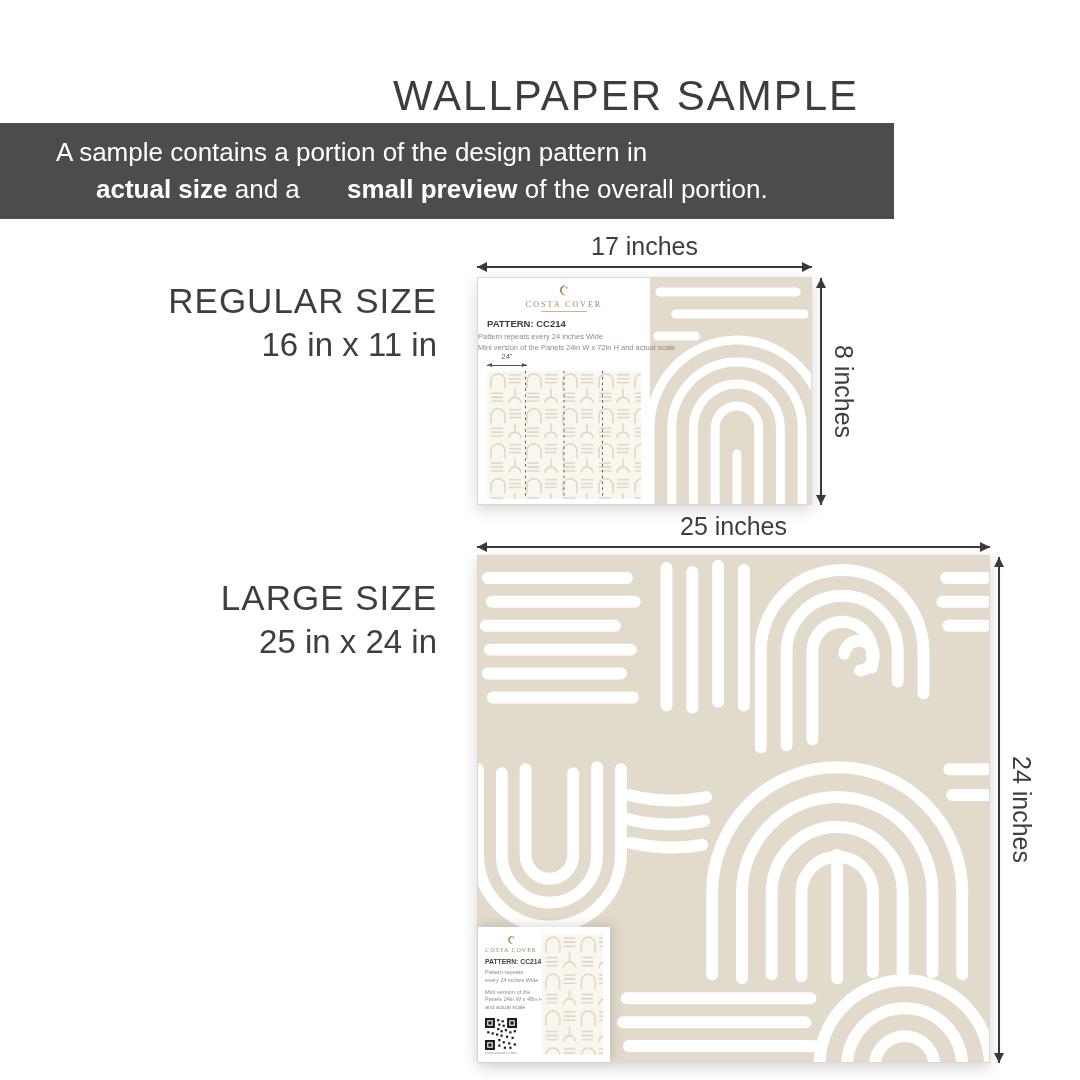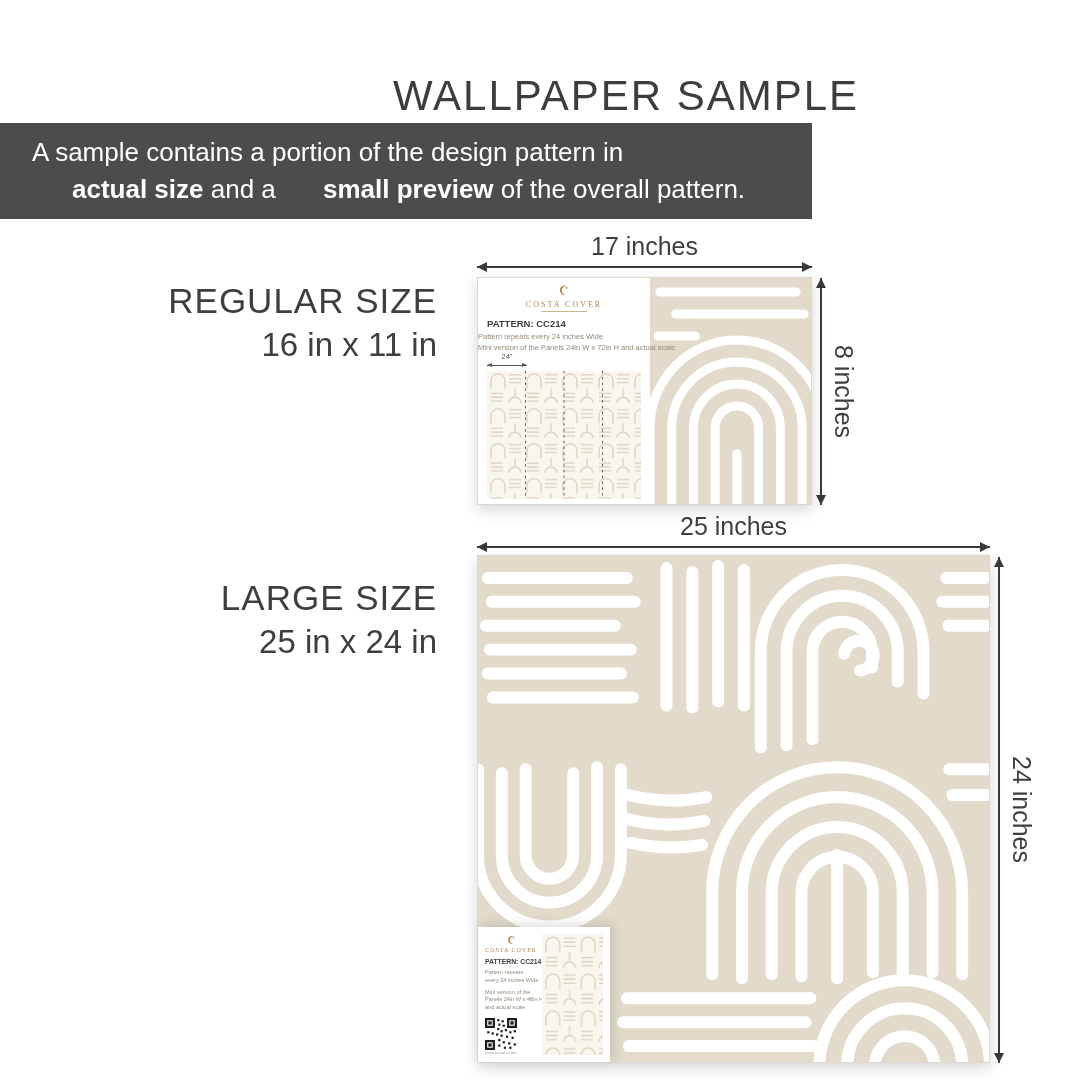--- a/index.html
+++ b/index.html
@@ -2,23 +2,23 @@
 <html><head>
 <meta charset="utf-8">
 <style>
   html,body{margin:0;padding:0;background:#ffffff;}
   #canvas{position:relative;width:1080px;height:1080px;background:#ffffff;overflow:hidden;
           font-family:"Liberation Sans",sans-serif;color:#3e3e3e;}
 
   .title{position:absolute;top:56px;left:140px;width:940px;margin:16px;text-align:center;
          font-size:42px;font-weight:400;letter-spacing:2px;color:#3d3d3d;}
 
-  .banner{position:absolute;top:123px;left:0;width:812px;height:96px;background:#4c4c4c;
+  .banner{position:absolute;top:123px;left:0;width:894px;height:96px;background:#4c4c4c;
           color:#fff;display:flex;flex-direction:column;justify-content:center;
-          padding-left:32px;box-sizing:border-box;font-size:26px;line-height:1.42;font-weight:300;}
+          padding-left:56px;box-sizing:border-box;font-size:26px;line-height:1.42;font-weight:300;}
   .banner strong{font-weight:700;margin-left:40px;}
 
   .size-heading{position:absolute;left:0;width:437px;text-align:right;}
   .size-heading .size-name{font-size:35px;font-weight:500;letter-spacing:1px;padding-left:23px;}
   .size-heading .size-dims{font-size:33px;font-weight:500;margin-top:5px;text-align:right;}
   .size-heading.reg{top:281px;}
   .size-heading.lg{top:578px;}
 
   .dim-label{position:absolute;font-size:25px;color:#3e3e3e;}
   .dim-top-reg{left:477px;top:232px;width:335px;text-align:center;}
@@ -93,21 +93,21 @@
 </style>
 </head>
 <body>
 
 <div id="canvas">
 
   <h1 class="title">WALLPAPER SAMPLE</h1>
 
   <div class="banner">
     <div><span>A sample contains a portion of the design pattern in</span></div>
-    <div><strong>actual size</strong><span> and a </span><strong>small preview</strong><span> of the overall pattern.</span></div>
+    <div><strong>actual size</strong><span> and a </span><strong>small preview</strong><span> of the overall portion.</span></div>
   </div>
 
   <div class="size-heading reg">
     <div class="size-name">REGULAR SIZE</div>
     <div class="size-dims">16 in x 11 in</div>
   </div>
 
   <div class="dim-label dim-top-reg">17 inches</div>
   <div class="harrow harrow-reg"></div>
   <div class="varrow varrow-reg"></div>

